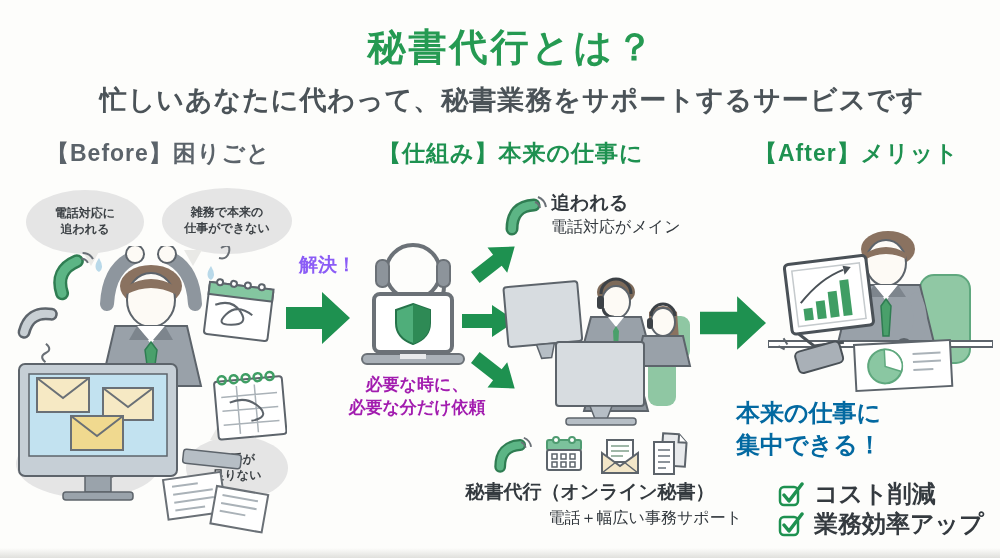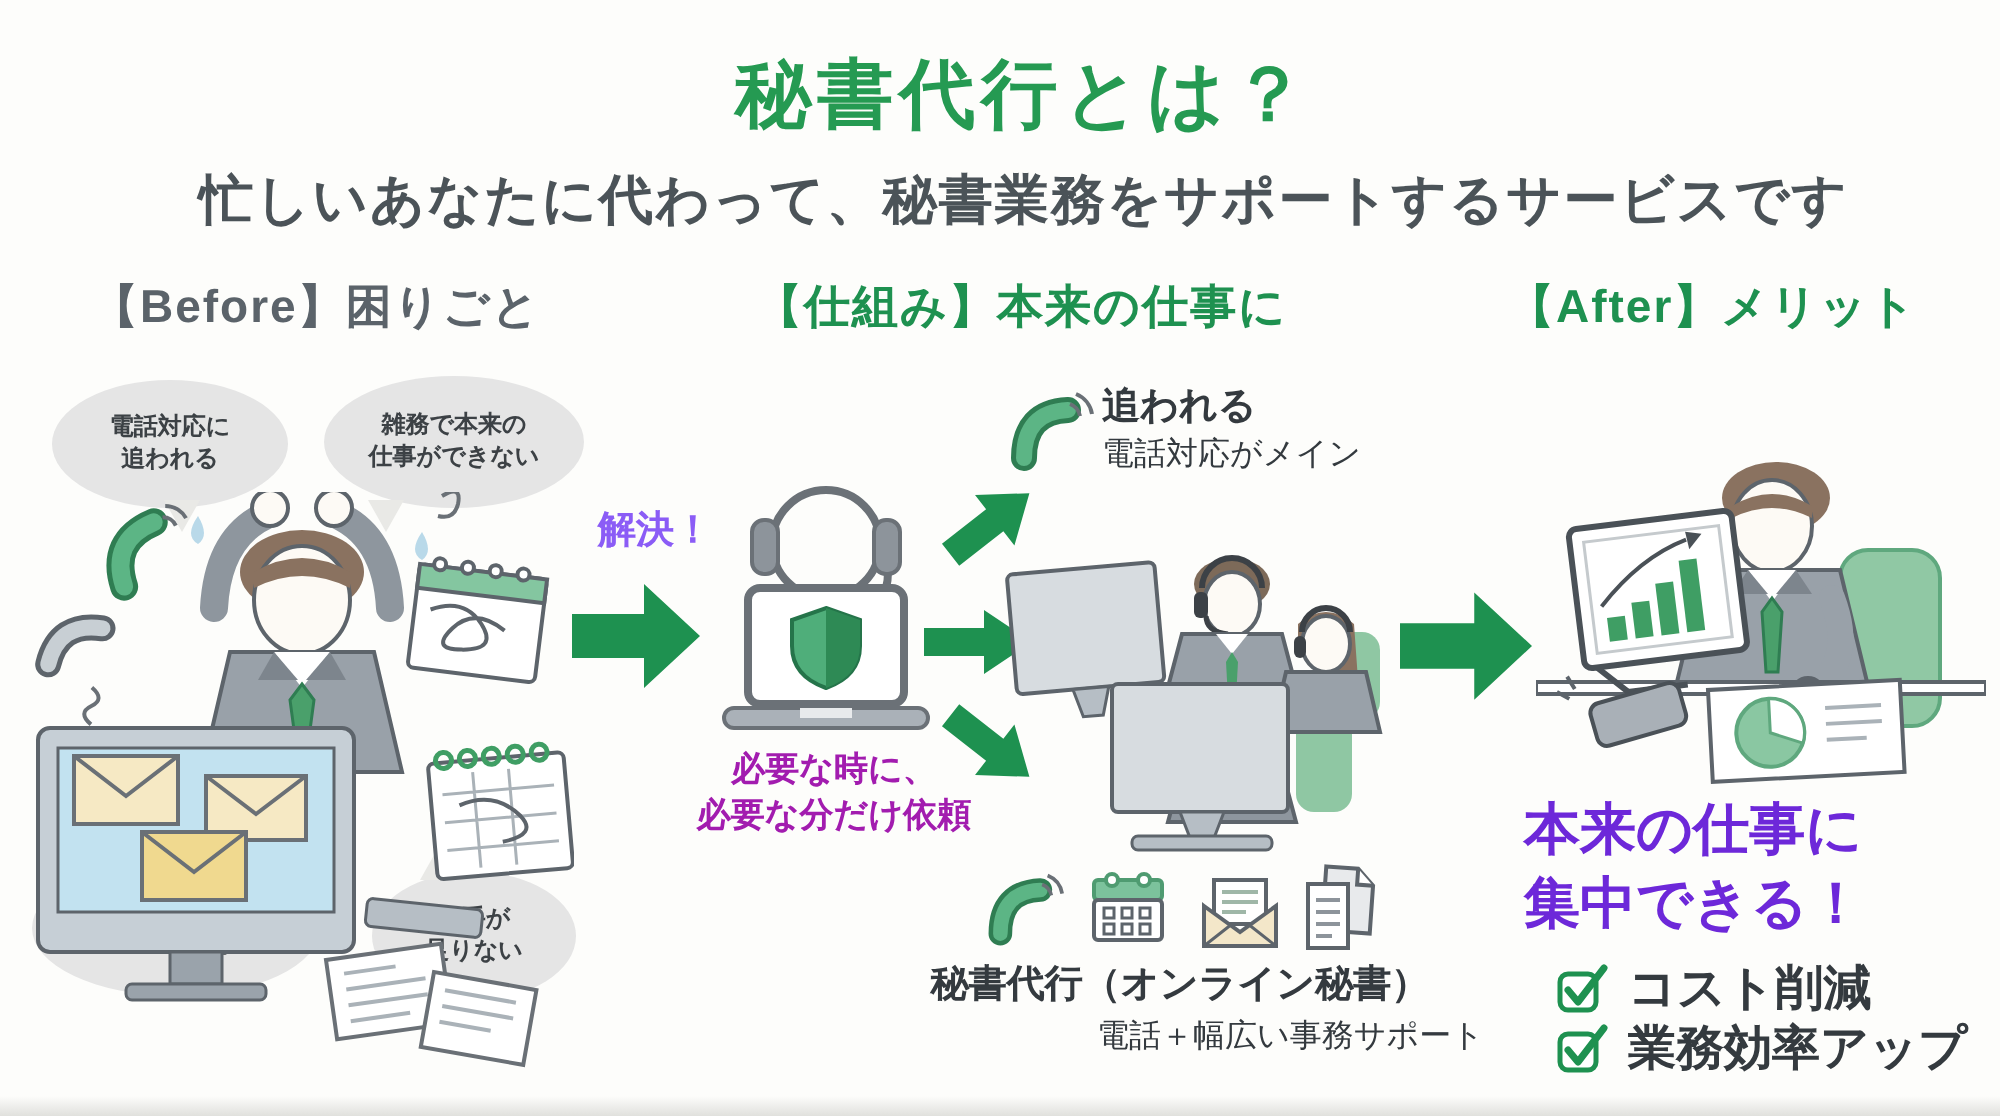--- a/index.html
+++ b/index.html
@@ -36,22 +36,22 @@
     font-size:17px;font-weight:bold;color:#a21caf;line-height:1.35;}
   .request-caption span{display:block;}
 
   .svc-title{position:absolute;font-weight:bold;color:#343a3f;}
   .phone-title{left:551px;top:190px;font-size:19px;}
   .phone-desc{position:absolute;left:551px;top:217px;font-size:16px;color:#343a3f;}
   .sec-title{left:438px;top:479px;width:304px;text-align:center;font-size:19px;}
   .sec-desc{position:absolute;left:438px;top:508px;width:304px;text-align:right;
     font-size:16px;color:#343a3f;}
 
-  .benefit{position:absolute;left:762px;top:397px;font-size:28px;font-weight:bold;
-    color:#6d28d9;line-height:1.32;}
+  .benefit{position:absolute;left:736px;top:397px;font-size:24px;font-weight:bold;
+    color:#0369a1;line-height:1.32;}
   .benefit span{display:block;}
 
   .check-item{position:absolute;left:778px;display:flex;align-items:center;gap:10px;
     font-size:24px;font-weight:bold;color:#343a3f;}
   .check-item.c1{top:478px;}
   .check-item.c2{top:508px;}
 
   .bottom-shade{position:absolute;left:0;bottom:0;width:100%;height:10px;
     background:linear-gradient(to bottom,rgba(255,255,255,0),rgba(170,170,164,0.35));}
 </style>

